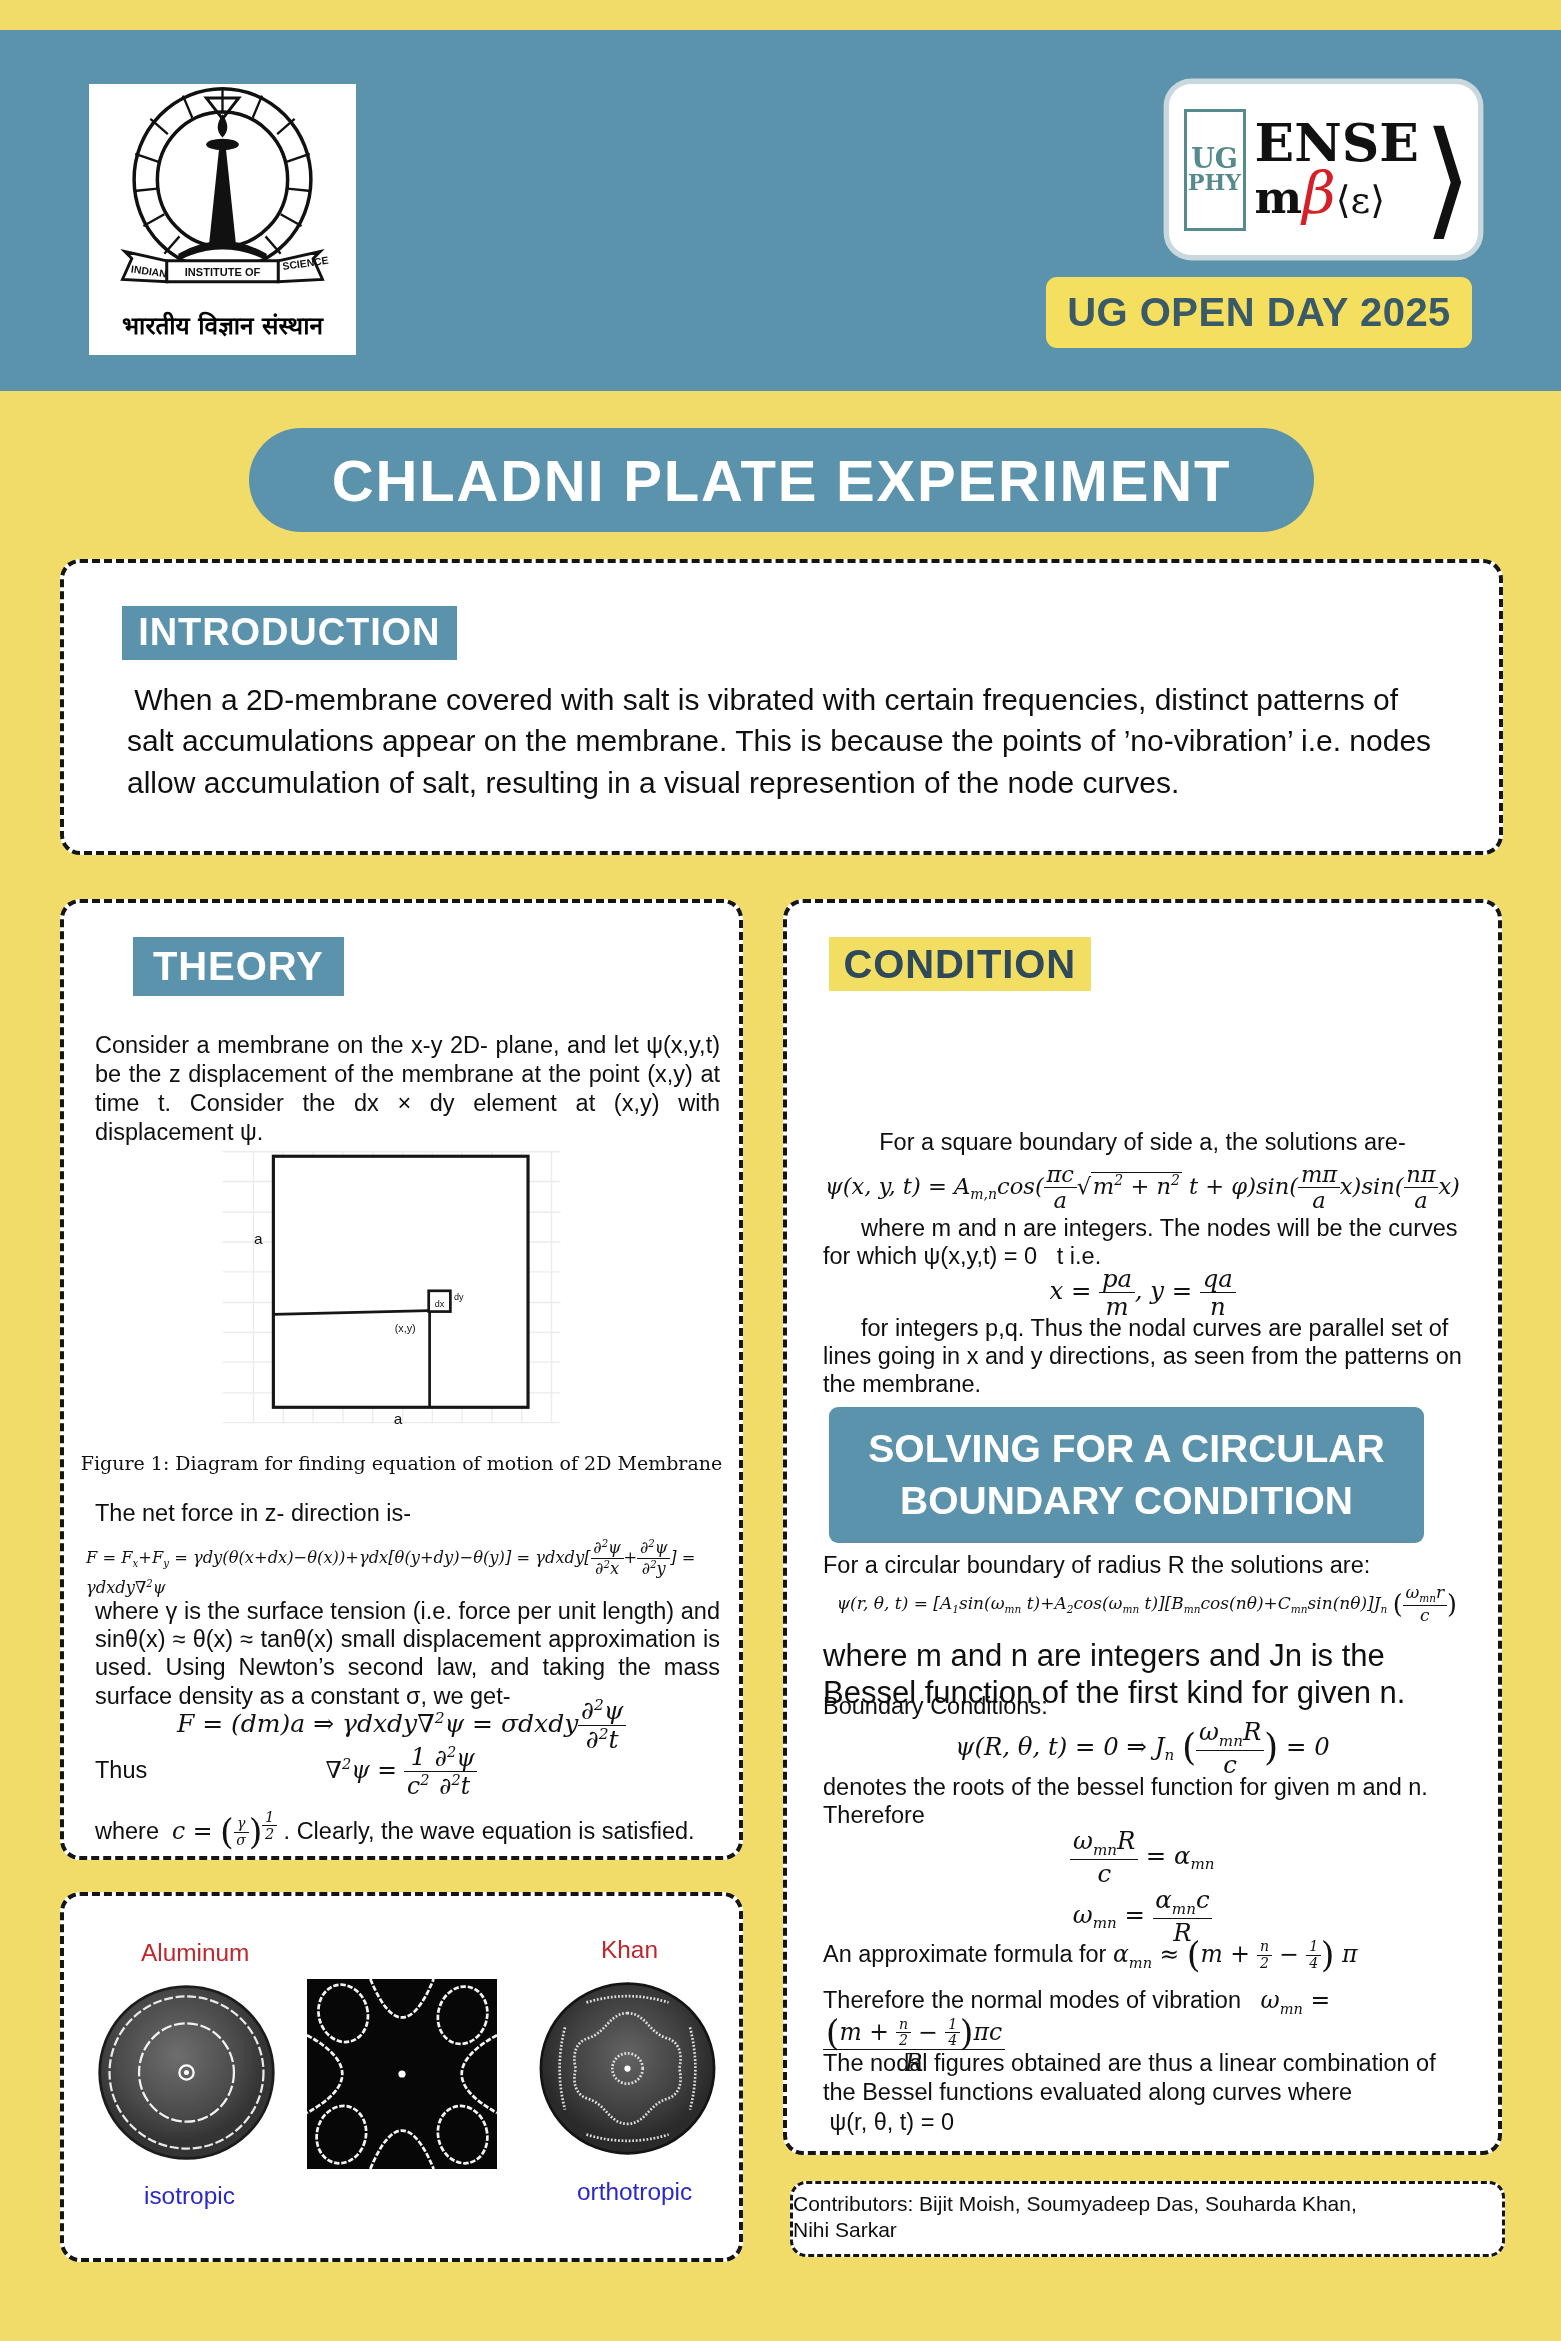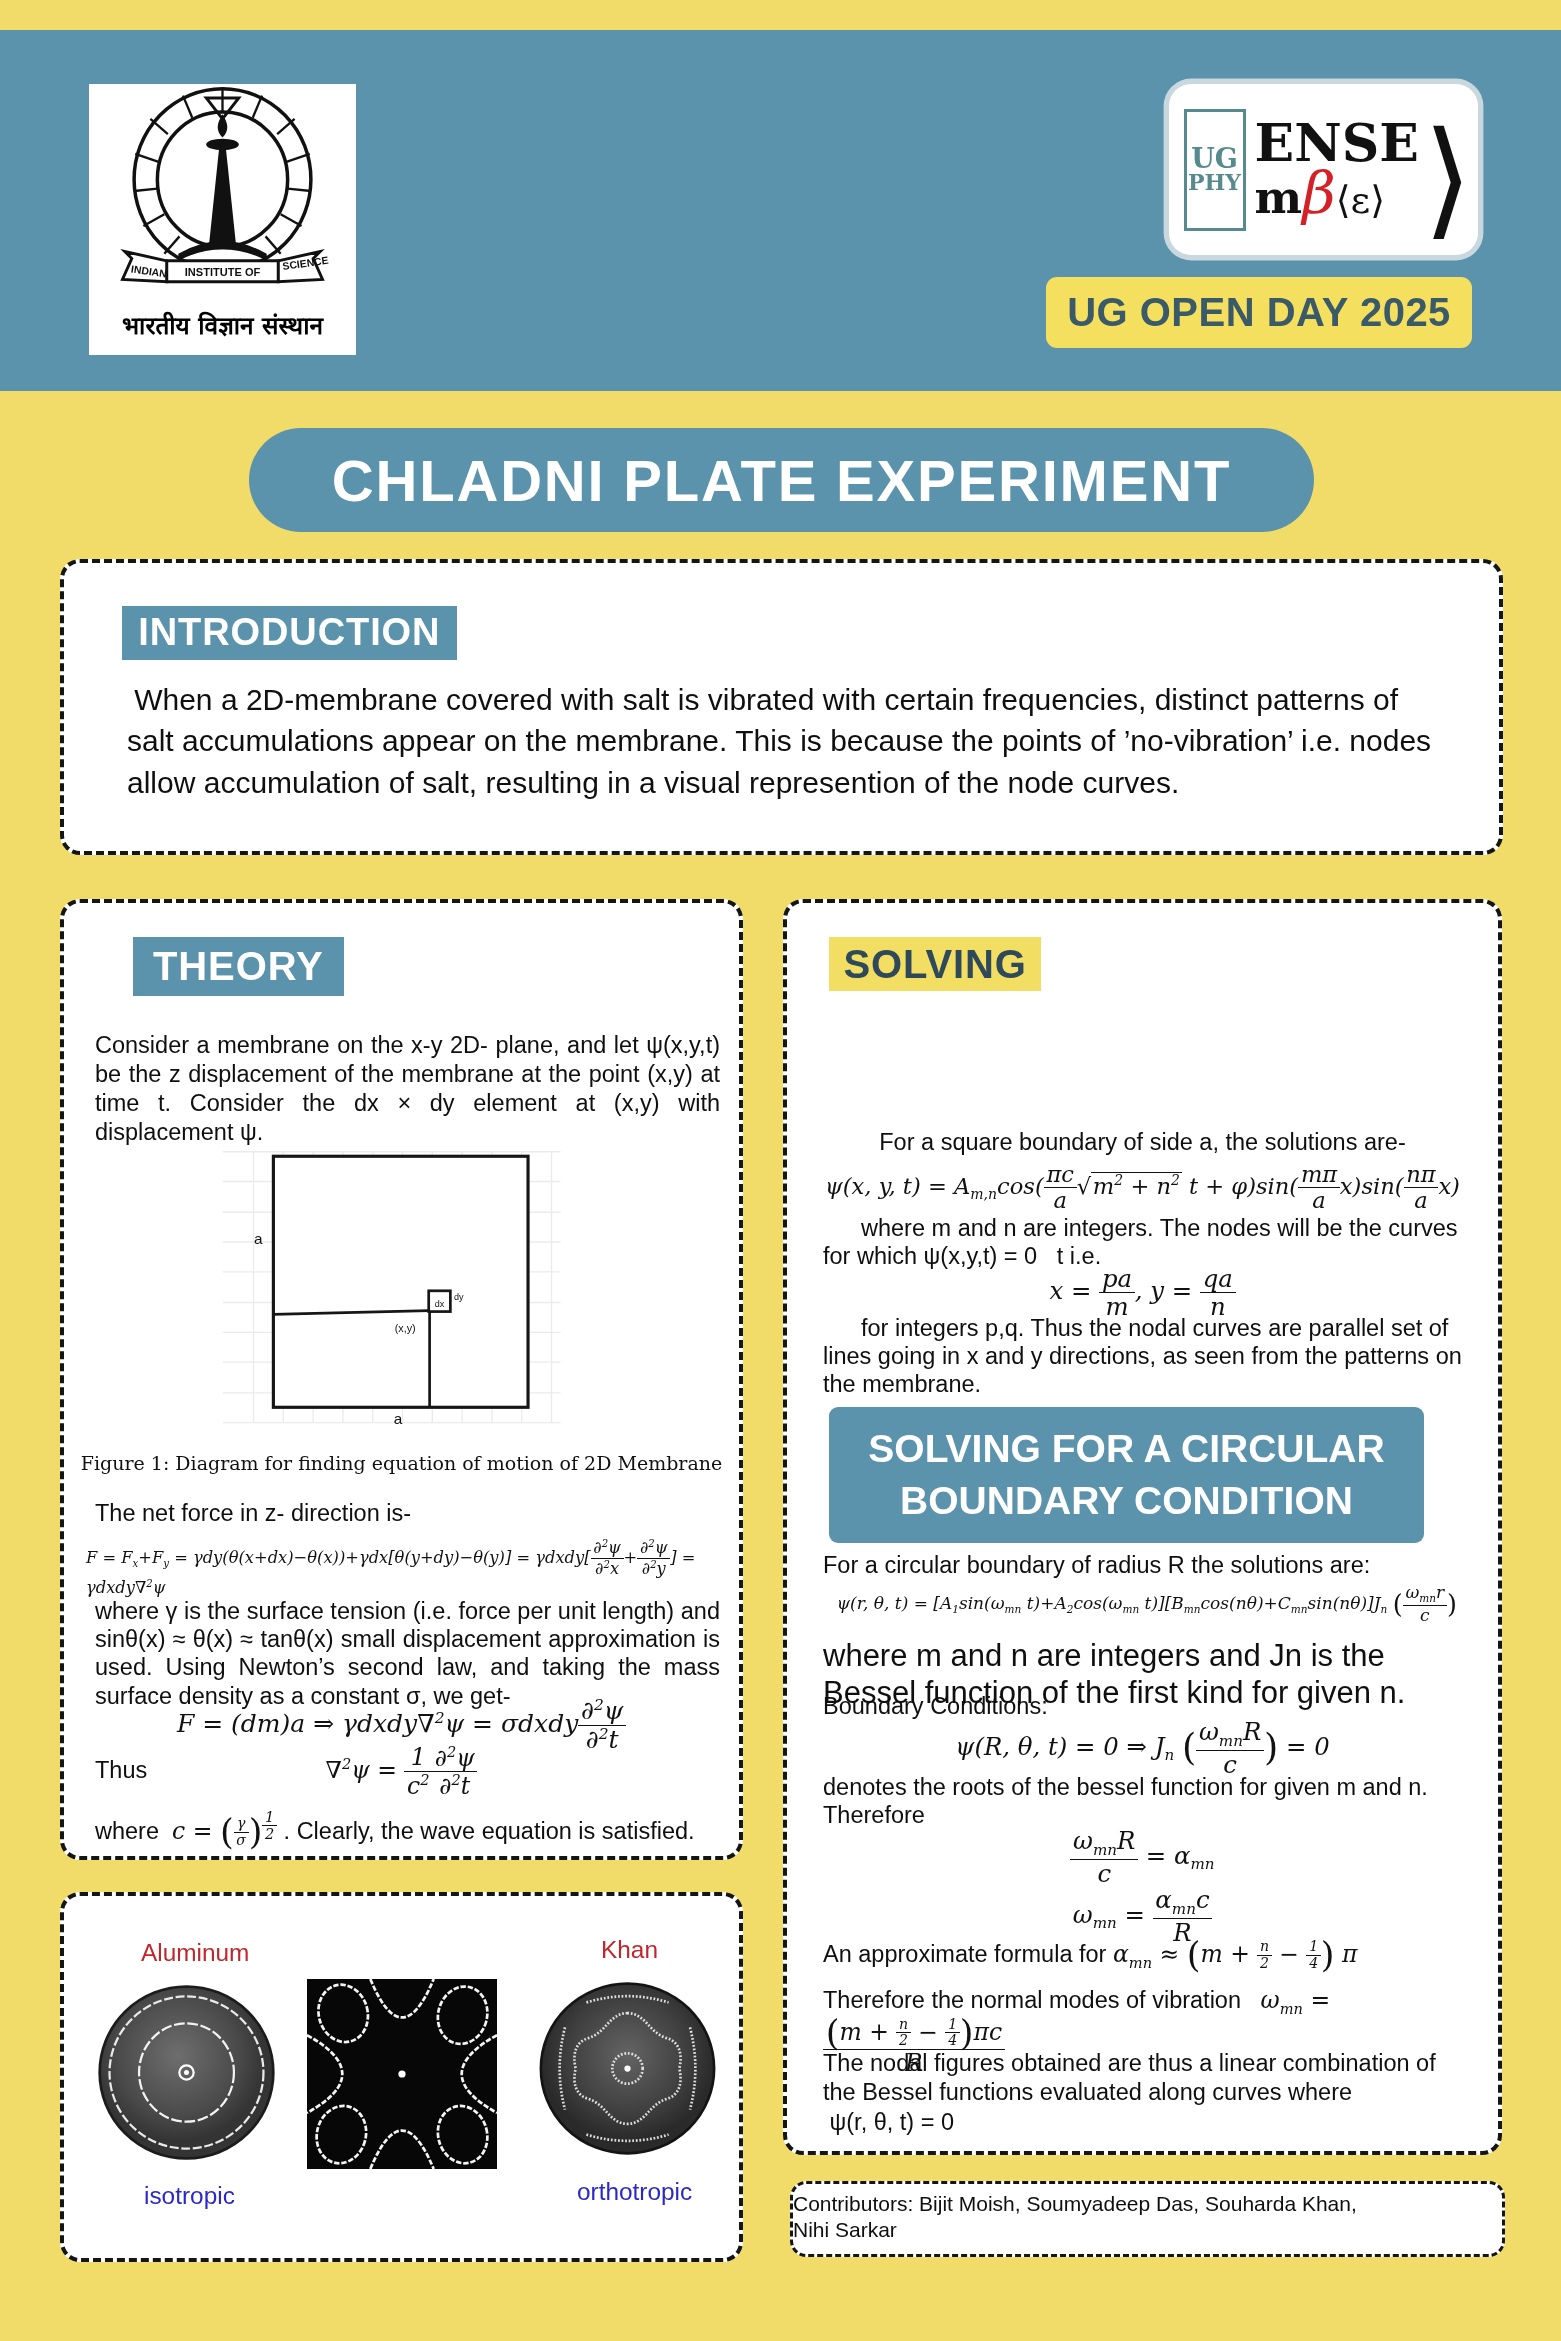--- a/index.html
+++ b/index.html
@@ -158,21 +158,21 @@
     <div class="abs eq" style="left:22px; top:635px; width:642px; font-size:16.3px;">F = F<sub>x</sub>+F<sub>y</sub> = γdy(θ(x+dx)−θ(x))+γdx[θ(y+dy)−θ(y)] = γdxdy[<span class="fr"><span class="t">∂<sup>2</sup>ψ</span><span class="b">∂<sup>2</sup>x</span></span>+<span class="fr"><span class="t">∂<sup>2</sup>ψ</span><span class="b">∂<sup>2</sup>y</span></span>] = γdxdy∇<sup>2</sup>ψ</div>
     <div class="abs bt just" style="left:31px; top:694px; width:625px; font-size:23.5px; line-height:1.2;">where γ is the surface tension (i.e. force per unit length) and sinθ(x) ≈ θ(x) ≈ tanθ(x) small displacement approximation is used. Using Newton’s second law, and taking the mass surface density as a constant σ, we get-</div>
     <div class="abs eq ctr" style="top:794px; font-size:25px;">F = (dm)a ⇒ γdxdy∇<sup>2</sup>ψ = σdxdy<span class="fr"><span class="t">∂<sup>2</sup>ψ</span><span class="b">∂<sup>2</sup>t</span></span></div>
     <div class="abs bt" style="left:31px; top:854px; font-size:23.5px;">Thus</div>
     <div class="abs eq ctr" style="top:841px; font-size:23.5px;">∇<sup>2</sup>ψ = <span class="fr"><span class="t">1</span><span class="b">c<sup>2</sup></span></span><span class="fr"><span class="t">∂<sup>2</sup>ψ</span><span class="b">∂<sup>2</sup>t</span></span></div>
     <div class="abs bt" style="left:31px; top:906px; width:633px; font-size:23.5px;">where&nbsp; <span class="eq">c = <span class="bp">(</span><span class="fr sm"><span class="t">γ</span><span class="b">σ</span></span><span class="bp">)</span><sup><span class="fr"><span class="t">1</span><span class="b">2</span></span></sup></span>&nbsp;. Clearly, the wave equation is satisfied.</div>
   </div>
 
   <div class="dbox" style="left:783px; top:899px; width:719px; height:1256px;">
     <div class="abs" style="left:42px; top:34px;">
-      <span class="badge-yellow" style="font-size:40px;">SOLVING</span>
+      <span class="badge-yellow" style="font-size:40px;">CONDITION</span>
     </div>
     <div class="abs bt ctr" style="top:226px; font-size:23.5px;">For a square boundary of side a, the solutions are-</div>
     <div class="abs eq ctr" style="top:259px; font-size:22.6px;">ψ(x, y, t) = A<sub>m,n</sub>cos(<span class="fr"><span class="t">πc</span><span class="b">a</span></span><span class="sqrt">√<span class="rad">m<sup>2</sup> + n<sup>2</sup></span></span> t + φ)sin(<span class="fr"><span class="t">mπ</span><span class="b">a</span></span>x)sin(<span class="fr"><span class="t">nπ</span><span class="b">a</span></span>x)</div>
     <div class="abs bt" style="left:36px; top:311px; width:647px; font-size:23.5px; line-height:1.2; text-indent:38px;">where m and n are integers. The nodes will be the curves for which ψ(x,y,t) = 0&nbsp;&nbsp; t i.e.</div>
     <div class="abs eq ctr" style="top:362px; font-size:24.4px;">x = <span class="fr"><span class="t">pa</span><span class="b">m</span></span>, y = <span class="fr"><span class="t">qa</span><span class="b">n</span></span></div>
     <div class="abs bt" style="left:36px; top:411px; width:647px; font-size:23.5px; line-height:1.2; text-indent:38px;">for integers p,q. Thus the nodal curves are parallel set of lines going in x and y directions, as seen from the patterns on the membrane.</div>
 
     <div class="abs" style="left:42px; top:504px; width:595px; background:#5B92AC; border-radius:9px; padding:16.3px 11px; box-sizing:border-box; text-align:center;">
       <div style="color:#fff; font-weight:800; font-size:39px; line-height:1.32;">
         <span>SOLVING FOR A CIRCULAR</span><br>

